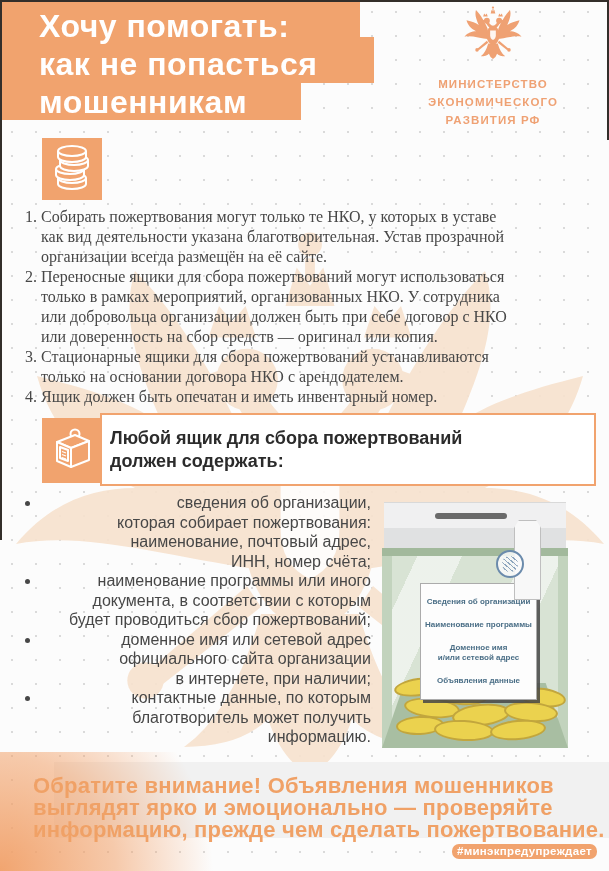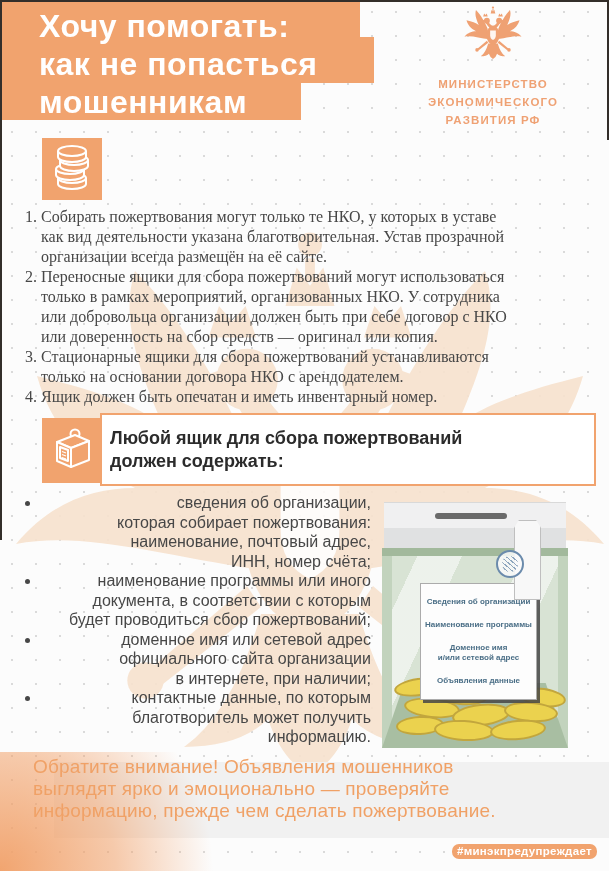--- a/index.html
+++ b/index.html
@@ -94,22 +94,22 @@
     background:rgba(250,250,250,.85);box-sizing:border-box;z-index:5;
   }
   .stamp-inner{position:absolute;inset:4px;border-radius:50%;opacity:.75;
     background:repeating-linear-gradient(40deg,#6B8BAC 0 1px,rgba(0,0,0,0) 1px 3.5px);}
 
   
   .warn-band{position:absolute;left:54px;top:762px;width:555px;height:76px;background:#F1F1F1;z-index:1;}
   .corner-glow{position:absolute;left:0;top:752px;width:280px;height:119px;z-index:2;
     background:radial-gradient(circle at 0% 100%, rgba(241,160,104,.95) 0%, rgba(241,160,104,.55) 38%, rgba(241,160,104,0) 70%);}
   .warning{
-    position:absolute;left:33px;top:756px;z-index:3;
-    color:#F0A166;font-weight:normal;font-size:19px;line-height:22px;letter-spacing:.2px;white-space:pre-line;
+    position:absolute;left:33px;top:775px;z-index:3;
+    color:#F0A166;font-weight:bold;font-size:22px;line-height:22px;letter-spacing:.2px;white-space:pre-line;
   }
   .hashtag{
     position:absolute;left:452px;top:844px;z-index:3;background:#F1A36E;color:#FFFFFF;
     font-size:11.5px;font-weight:bold;line-height:15px;padding:0 5px;letter-spacing:.3px;border-radius:7px;
   }
 </style>
 </head>
 <body>
 
 <svg width="0" height="0" style="position:absolute">

